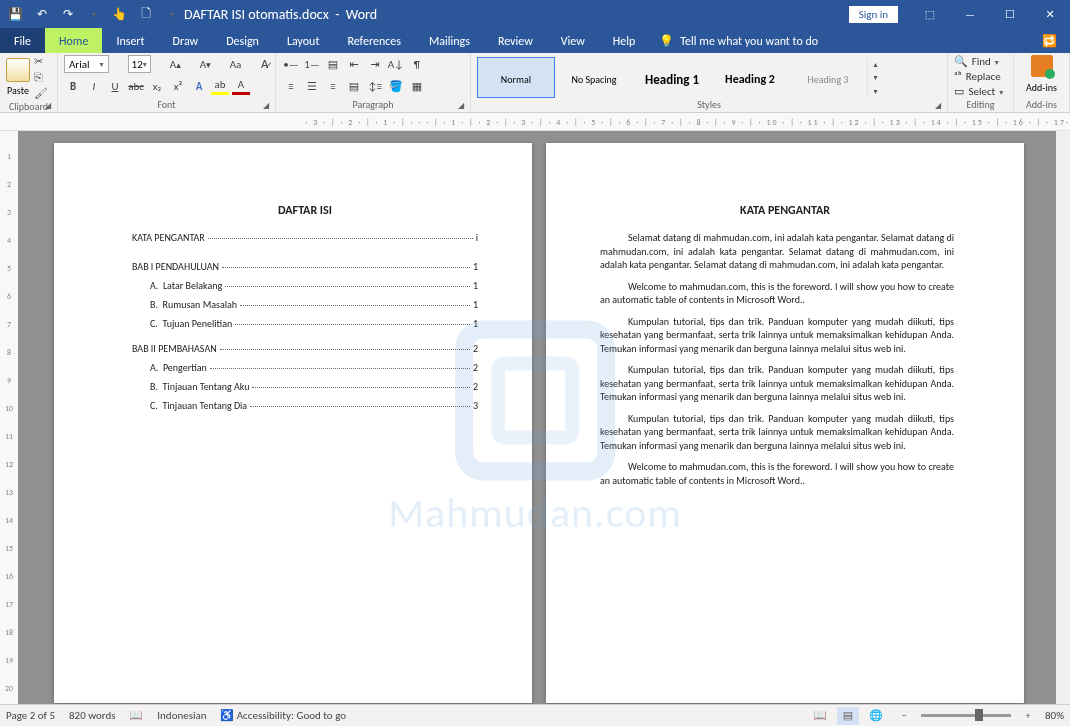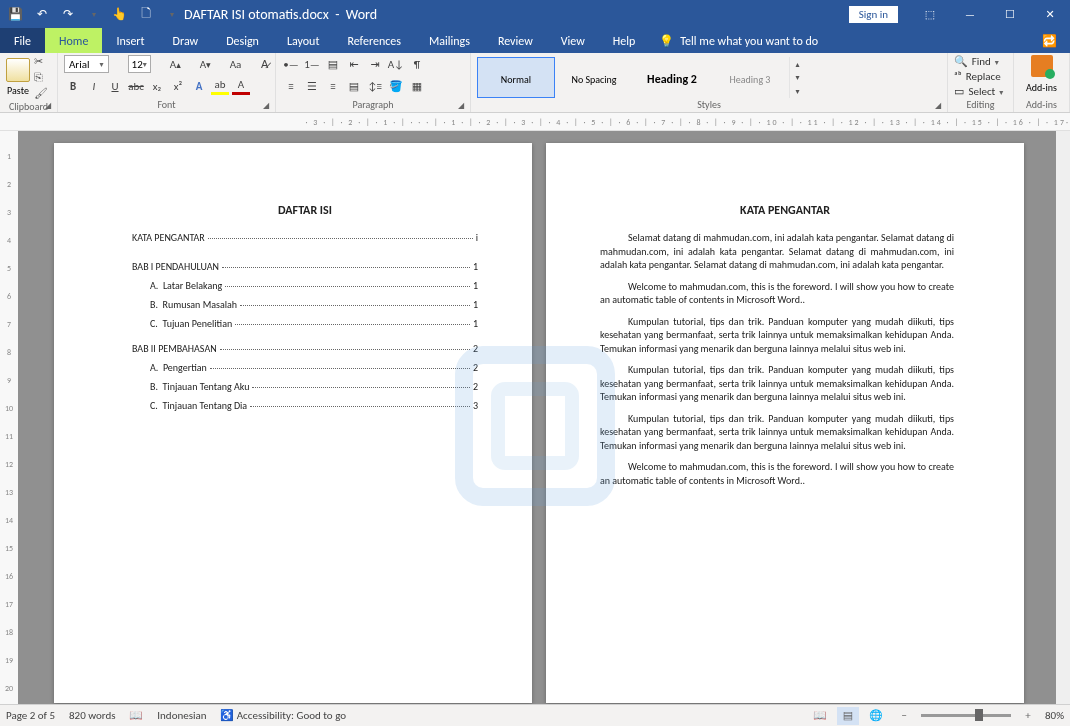--- a/index.html
+++ b/index.html
@@ -231,20 +231,23 @@
     <div class="dialog-launcher">◢</div>
   </div>
 
   <div class="group styles-group">
     <div class="styles-gallery">
       <div class="style-card sel">
           <span class="style-name">Normal</span>
         </div>
       <div class="style-card">
           <span class="style-name">No Spacing</span>
+        </div>
+      <div class="style-card">
+          <span class="style-name" style="font-weight:bold;font-size:13px">Heading 1</span>
         </div>
       <div class="style-card">
           <span class="style-name" style="font-weight:bold;font-size:12px">Heading 2</span>
         </div>
       <div class="style-card">
           <span class="style-name" style="color:#888">Heading 3</span>
         </div>
       <div class="styles-more">
           <span>▴</span>
           <span>▾</span>
@@ -372,20 +375,21 @@
           <p class="body-para">Welcome to mahmudan.com, this is the foreword. I will show you how to create an automatic table of contents in Microsoft Word..</p>
           <p class="body-para">Kumpulan tutorial, tips dan trik. Panduan komputer yang mudah diikuti, tips kesehatan yang bermanfaat, serta trik lainnya untuk memaksimalkan kehidupan Anda. Temukan informasi yang menarik dan berguna lainnya melalui situs web ini.</p>
           <p class="body-para">Kumpulan tutorial, tips dan trik. Panduan komputer yang mudah diikuti, tips kesehatan yang bermanfaat, serta trik lainnya untuk memaksimalkan kehidupan Anda. Temukan informasi yang menarik dan berguna lainnya melalui situs web ini.</p>
           <p class="body-para">Kumpulan tutorial, tips dan trik. Panduan komputer yang mudah diikuti, tips kesehatan yang bermanfaat, serta trik lainnya untuk memaksimalkan kehidupan Anda. Temukan informasi yang menarik dan berguna lainnya melalui situs web ini.</p>
           <p class="body-para">Welcome to mahmudan.com, this is the foreword. I will show you how to create an automatic table of contents in Microsoft Word..</p>
         </div>
     </div>
 
     <div class="watermark">
       <div class="wm-logo"></div>
+      <div class="wm-text">Mahmudan.com</div>
     </div>
   </div>
   <div class="vscroll"></div>
 </div>
 
 <div class="statusbar">
   <span>Page 2 of 5</span>
   <span>820 words</span>
   <span>📖</span>
   <span>Indonesian</span>

